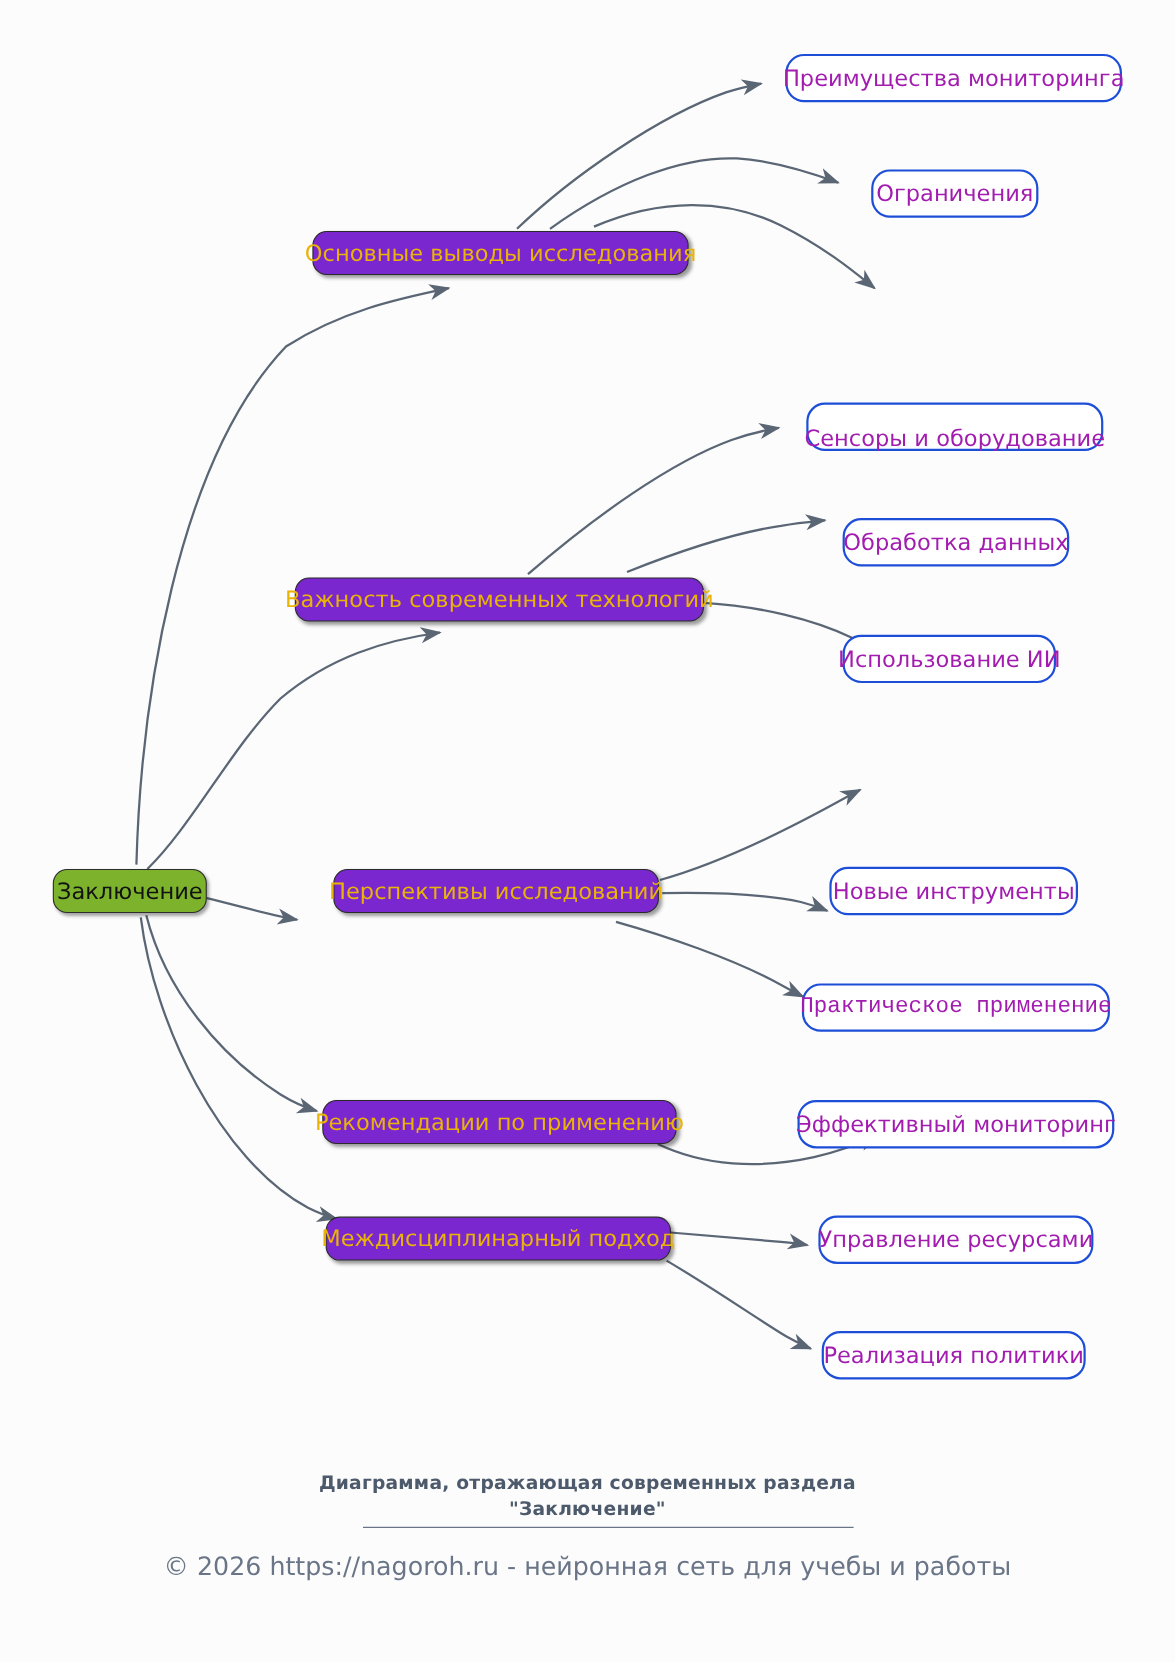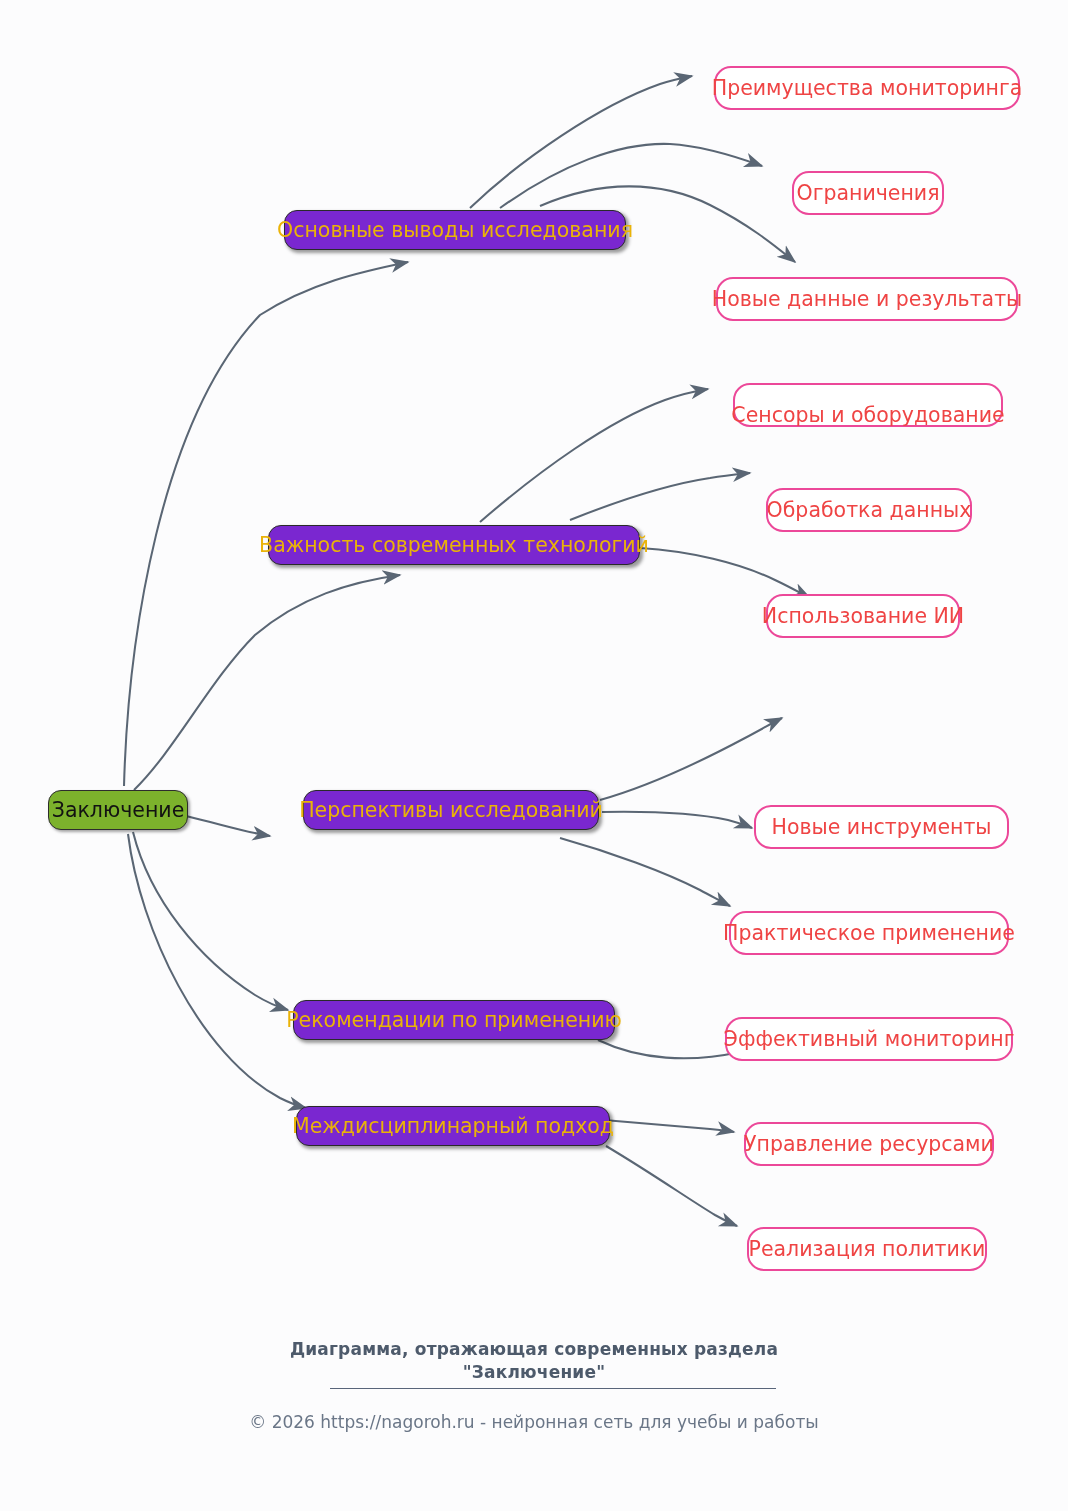--- a/index.html
+++ b/index.html
@@ -44,42 +44,41 @@
     border-radius:13px;
     box-shadow:2.5px 2.5px 3.5px rgba(20,20,20,.42);
     color:#eab308;
     font-size:20.5px;
     padding:0 16px;
   }
 
   
   .node.leaf{
     background:#ffffff;
-    border:2px solid #ec4899;
+    border:2px solid #1d4ed8;
     border-radius:17px;
-    color:#ef4444;
+    color:#a21caf;
     font-size:20.5px;
     padding:0 17px;
-    margin-top:17px;
   }
   #caption{
     position:absolute;left:0;width:1068px;top:1338px;
     text-align:center;
     font-size:17px;font-weight:bold;color:#4d5a6b;
     line-height:1.33;
     letter-spacing:.2px;
   }
   #divider{
     position:absolute;left:330px;top:1388px;width:446px;height:0;
     border-top:1.6px solid #59657a;
   }
   #copyright{
     position:absolute;left:0;width:1068px;top:1412px;
     text-align:center;
-    font-size:17px;color:#6a7687;
+    font-size:23px;color:#6a7687;
   }
 </style>
 </head>
 <body>
 
 <div id="stage">
 
   <svg id="edges" viewBox="0 0 1068 1511" xmlns="http://www.w3.org/2000/svg">
     <defs>
       <marker id="ah" markerWidth="11" markerHeight="11" refX="8.6" refY="4.0" orient="auto" markerUnits="strokeWidth">
@@ -124,44 +123,41 @@
 
   <div class="node branch" style="left:284px;top:210px;width:342px;height:40px;">
     <span>Основные выводы исследования</span>
   </div>
   <div class="node leaf" style="left:714px;top:49px;width:306px;height:44px;">
     <span>Преимущества мониторинга</span>
   </div>
   <div class="node leaf" style="left:792px;top:154px;width:152px;height:44px;">
     <span>Ограничения</span>
   </div>
-  <div class="node leaf" style="left:716px;top:260px;width:302px;height:44px;">
-    <span>Новые данные и результаты</span>
-  </div>
 
   <div class="node branch" style="left:268px;top:525px;width:372px;height:40px;">
     <span>Важность современных технологий</span>
   </div>
   <div class="node leaf" style="left:733px;top:366px;width:270px;height:44px;align-items:flex-end;">
     <span>Сенсоры и оборудование</span>
   </div>
   <div class="node leaf" style="left:766px;top:471px;width:206px;height:44px;">
     <span>Обработка данных</span>
   </div>
   <div class="node leaf" style="left:766px;top:577px;width:194px;height:44px;">
     <span>Использование ИИ</span>
   </div>
 
   <div class="node branch" style="left:303px;top:790px;width:296px;height:40px;">
     <span>Перспективы исследований</span>
   </div>
-  <div class="node leaf" style="left:754px;top:788px;width:255px;height:44px;">
+  <div class="node leaf" style="left:754px;top:788px;width:226px;height:44px;">
     <span>Новые инструменты</span>
   </div>
-  <div class="node leaf" style="left:729px;top:894px;width:280px;height:44px;">
+  <div class="node leaf" style="left:729px;top:894px;width:280px;height:44px;font-family:Liberation Mono, monospace;">
     <span>Практическое применение</span>
   </div>
 
   <div class="node branch" style="left:293px;top:1000px;width:322px;height:40px;">
     <span>Рекомендации по применению</span>
   </div>
   <div class="node leaf" style="left:725px;top:1000px;width:288px;height:44px;">
     <span>Эффективный мониторинг</span>
   </div>
 

